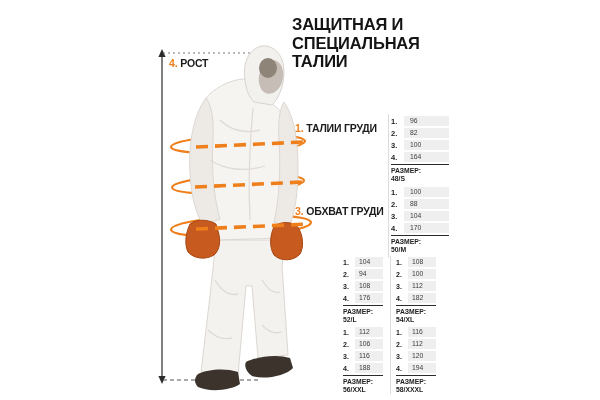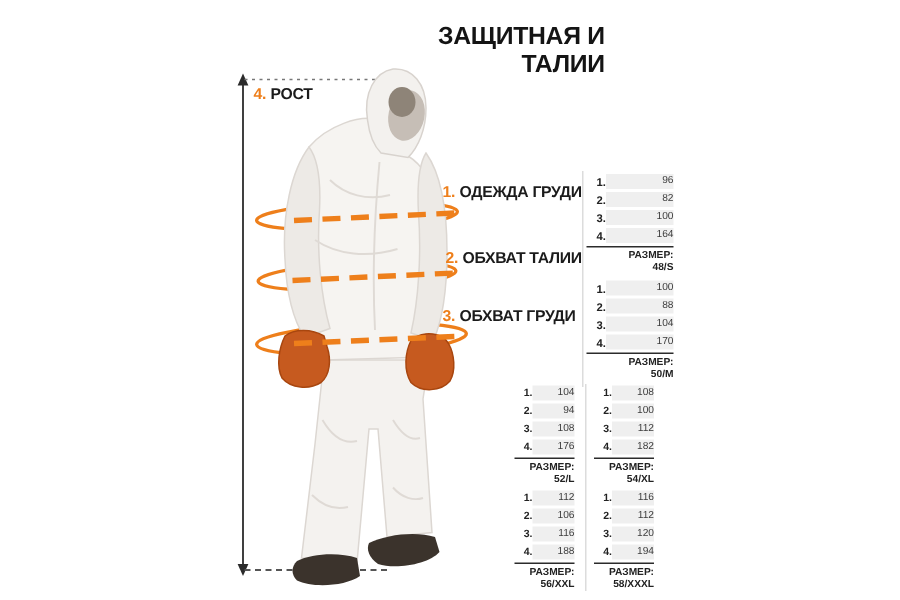--- a/index.html
+++ b/index.html
@@ -1,17 +1,17 @@
 <!DOCTYPE html>
 <html><head>
 <meta charset="utf-8">
 <style>
   html,body{margin:0;padding:0;background:#fff;}
   .canvas{position:relative;width:600px;height:395px;background:#ffffff;overflow:hidden;
-          font-family:"Liberation Sans","DejaVu Sans",sans-serif;text-align:right;}
+          font-family:"Liberation Sans","DejaVu Sans",sans-serif;}
   svg.layer{position:absolute;left:0;top:0;}
   #figure-svg{position:absolute;left:150px;top:30px;}
   #title{position:absolute;left:292px;top:15px;font-size:16.5px;font-weight:800;
          line-height:18.5px;letter-spacing:-0.2px;color:#141414;}
   .mlabel{position:absolute;font-weight:bold;font-size:10.5px;letter-spacing:-0.2px;
           color:#1b1b1b;white-space:nowrap;}
   .mlabel .num{color:#EE7F1B;margin-right:3px;}
   #m1{left:295px;top:122px}
   #m2{left:297px;top:166px}
   #m3{left:295px;top:205px}
@@ -86,28 +86,26 @@
   <svg class="layer" width="600" height="400" viewBox="0 0 600 400">
     <g stroke="#EE7F1B" stroke-width="3.6" stroke-dasharray="12 7" fill="none">
       <path d="M196,147 L303,142"></path>
       <path d="M195,187 L303,182"></path>
       <path d="M196,229 L310,224"></path>
     </g>
   </svg>
 
   <div id="title">
     <div>ЗАЩИТНАЯ И</div>
+    <div>СПЕЦИАЛЬНАЯ</div>
     <div>ТАЛИИ</div>
   </div>
 
   <div id="m1" class="mlabel">
-    <span class="num">1.</span><span>ОДЕЖДА ГРУДИ</span>
-  </div>
-  <div id="m2" class="mlabel">
-    <span class="num">2.</span><span>ОБХВАТ ТАЛИИ</span>
+    <span class="num">1.</span><span>ТАЛИИ ГРУДИ</span>
   </div>
   <div id="m3" class="mlabel">
     <span class="num">3.</span><span>ОБХВАТ ГРУДИ</span>
   </div>
   <div id="m4" class="mlabel">
     <span class="num">4.</span><span>РОСТ</span>
   </div>
 
   <div id="ruleA" class="vrule"></div>
   <div id="ruleB" class="vrule"></div>

